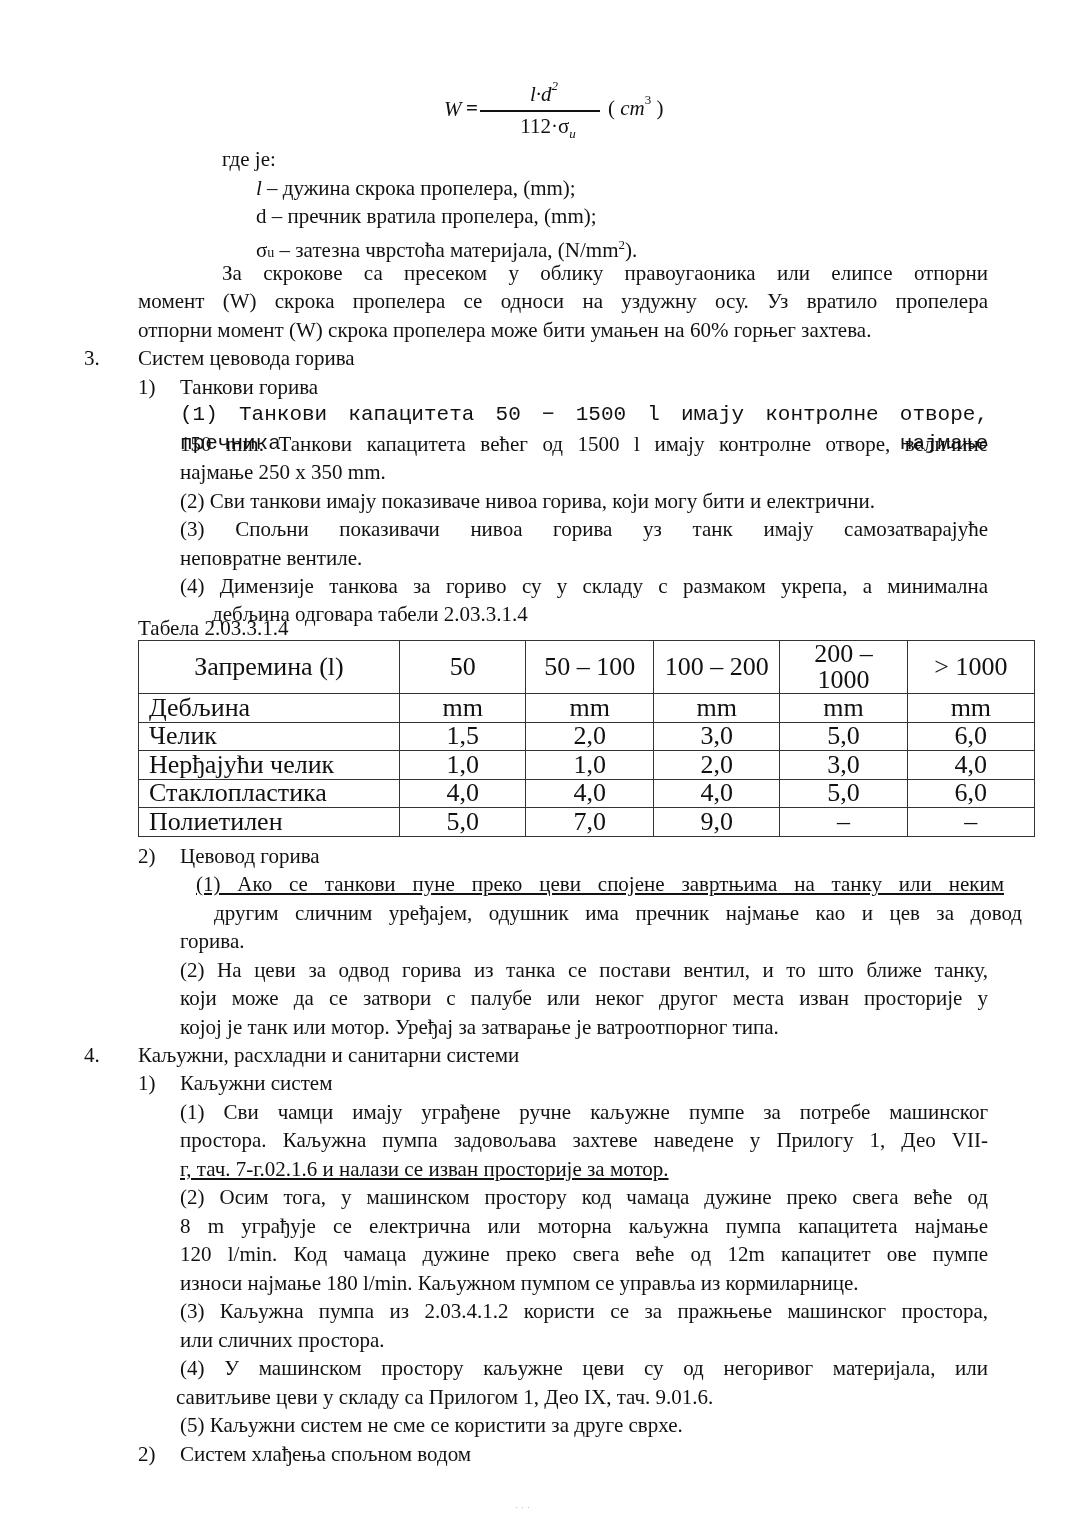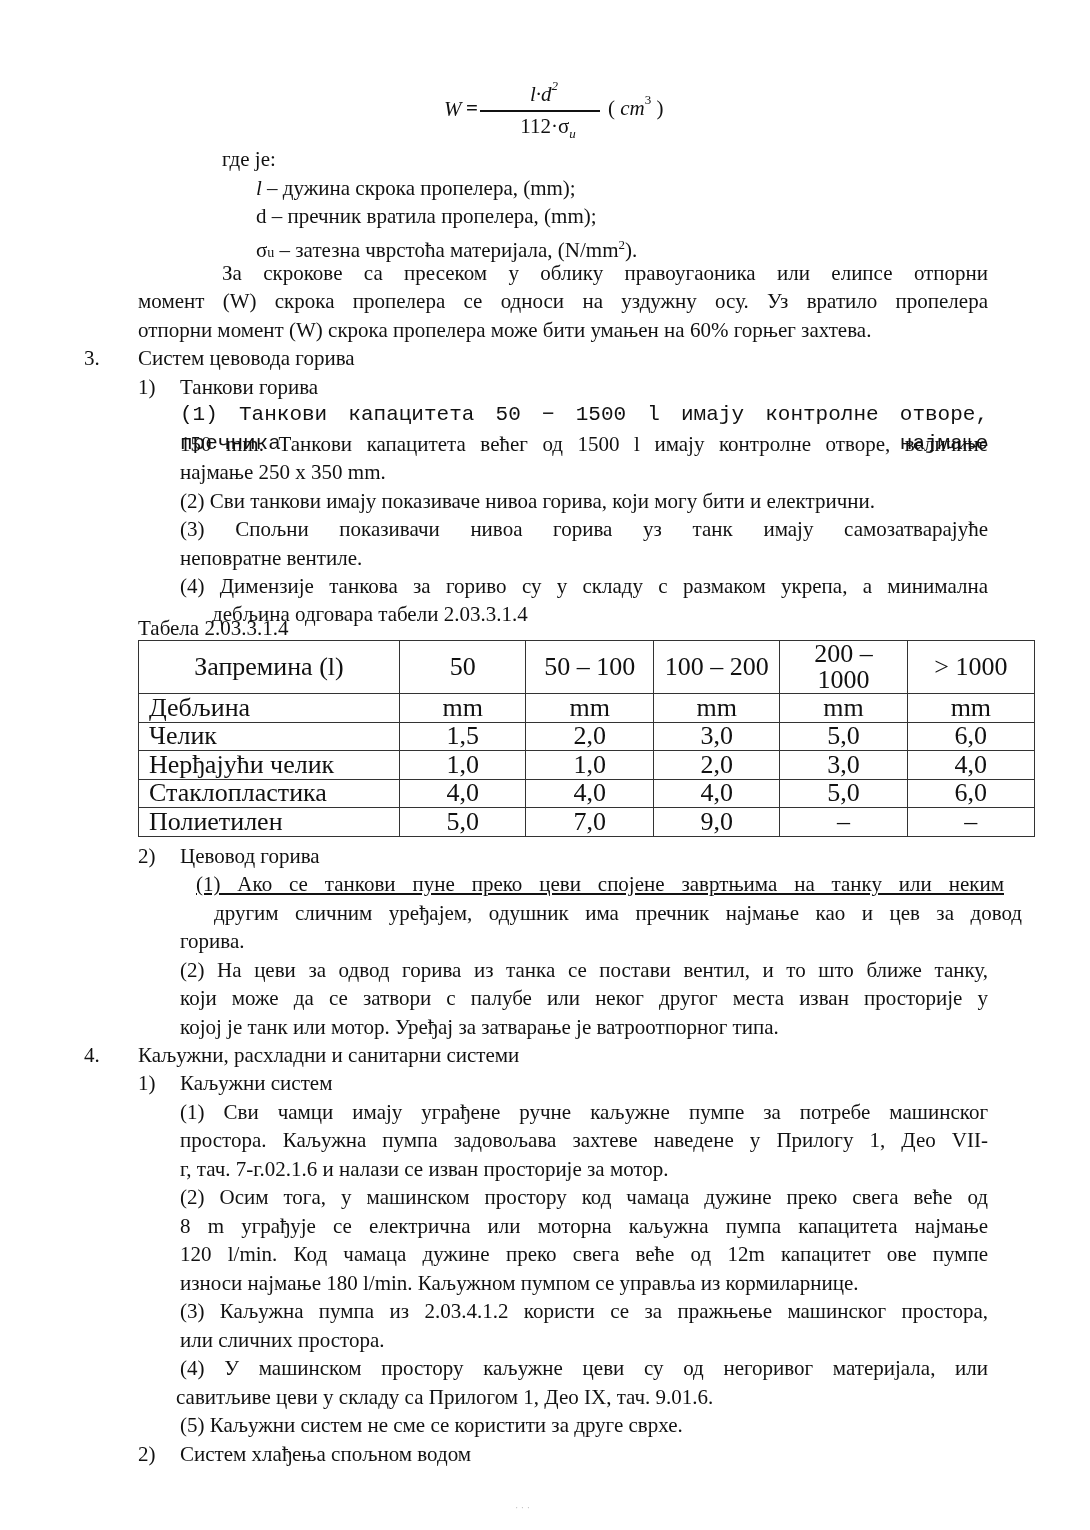--- a/index.html
+++ b/index.html
@@ -145,21 +145,21 @@
 <div class="just just-full" style="left:180px; top:984px; width:808px;">који може да се затвори с палубе или неког другог места изван просторије у</div>
 <div class="abs" style="left:180px; top:1013px;">којој је танк или мотор. Уређај за затварање је ватроотпорног типа.</div>
 
 <div class="abs" style="left:84px; top:1041px;">4.</div>
 <div class="abs" style="left:138px; top:1041px;">Каљужни, расхладни и санитарни системи</div>
 <div class="abs" style="left:138px; top:1069px;">1)</div>
 <div class="abs" style="left:180px; top:1069px;">Каљужни систем</div>
 
 <div class="just just-full" style="left:180px; top:1098px; width:808px;">(1)  Сви чамци имају уграђене ручне каљужне пумпе за потребе машинског</div>
 <div class="just just-full" style="left:180px; top:1126px; width:808px;">простора. Каљужна пумпа задовољава захтеве наведене у Прилогу 1, Део VII-</div>
-<div class="abs" style="left:180px; top:1155px;">г, тач. 7-г.02.1.6 и налази се изван просторије за мотор.</div>
+<div class="abs" style="left:180px; top:1155px;text-decoration:underline;">г, тач. 7-г.02.1.6 и налази се изван просторије за мотор.</div>
 
 <div class="just just-full" style="left:180px; top:1183px; width:808px;">(2)  Осим тога, у машинском простору код чамаца дужине преко свега веће од</div>
 <div class="just just-full" style="left:180px; top:1212px; width:808px;">8 m уграђује се електрична или моторна каљужна пумпа капацитета најмање</div>
 <div class="just just-full" style="left:180px; top:1240px; width:808px;">120 l/min. Код чамаца дужине преко свега веће од 12m капацитет ове пумпе</div>
 <div class="abs" style="left:180px; top:1269px;">износи најмање 180 l/min. Каљужном пумпом се управља из кормиларнице.</div>
 
 <div class="just just-full" style="left:180px; top:1297px; width:808px;">(3)  Каљужна пумпа из 2.03.4.1.2 користи се за пражњење машинског простора,</div>
 <div class="abs" style="left:180px; top:1326px;">или сличних простора.</div>
 
 <div class="just just-full" style="left:180px; top:1354px; width:808px;">(4)  У машинском простору каљужне цеви су од негоривог материјала, или</div>

